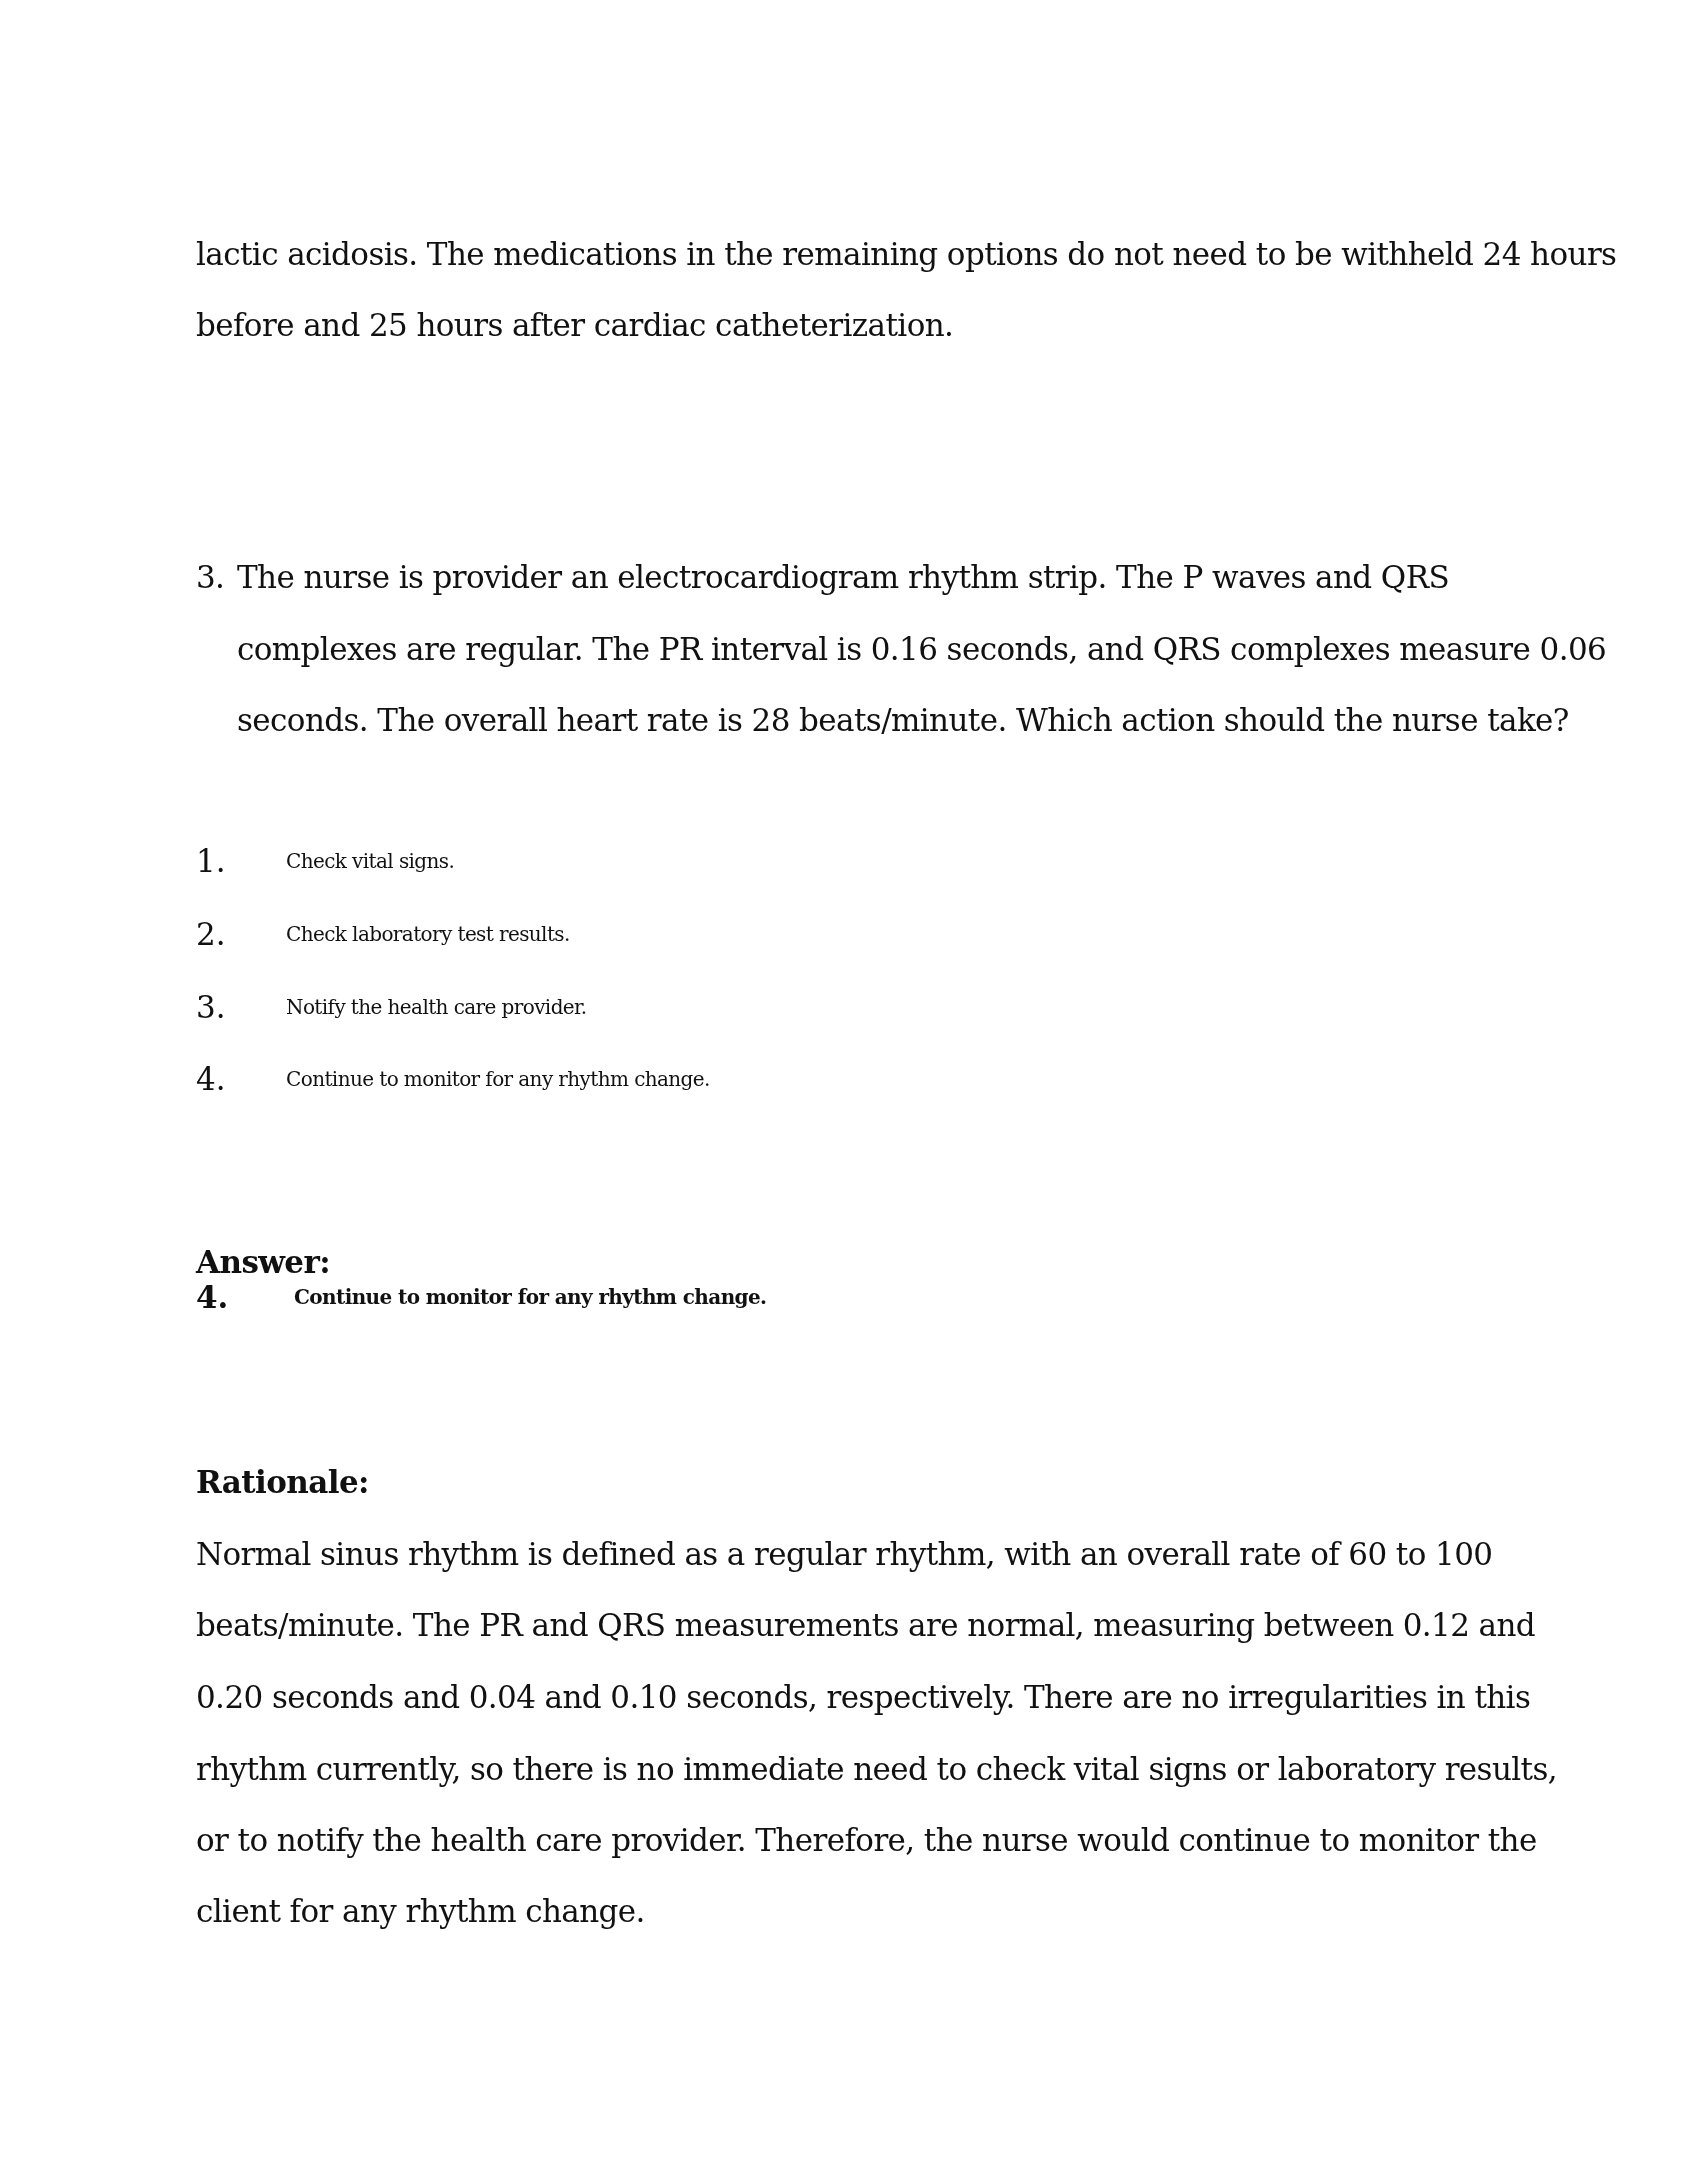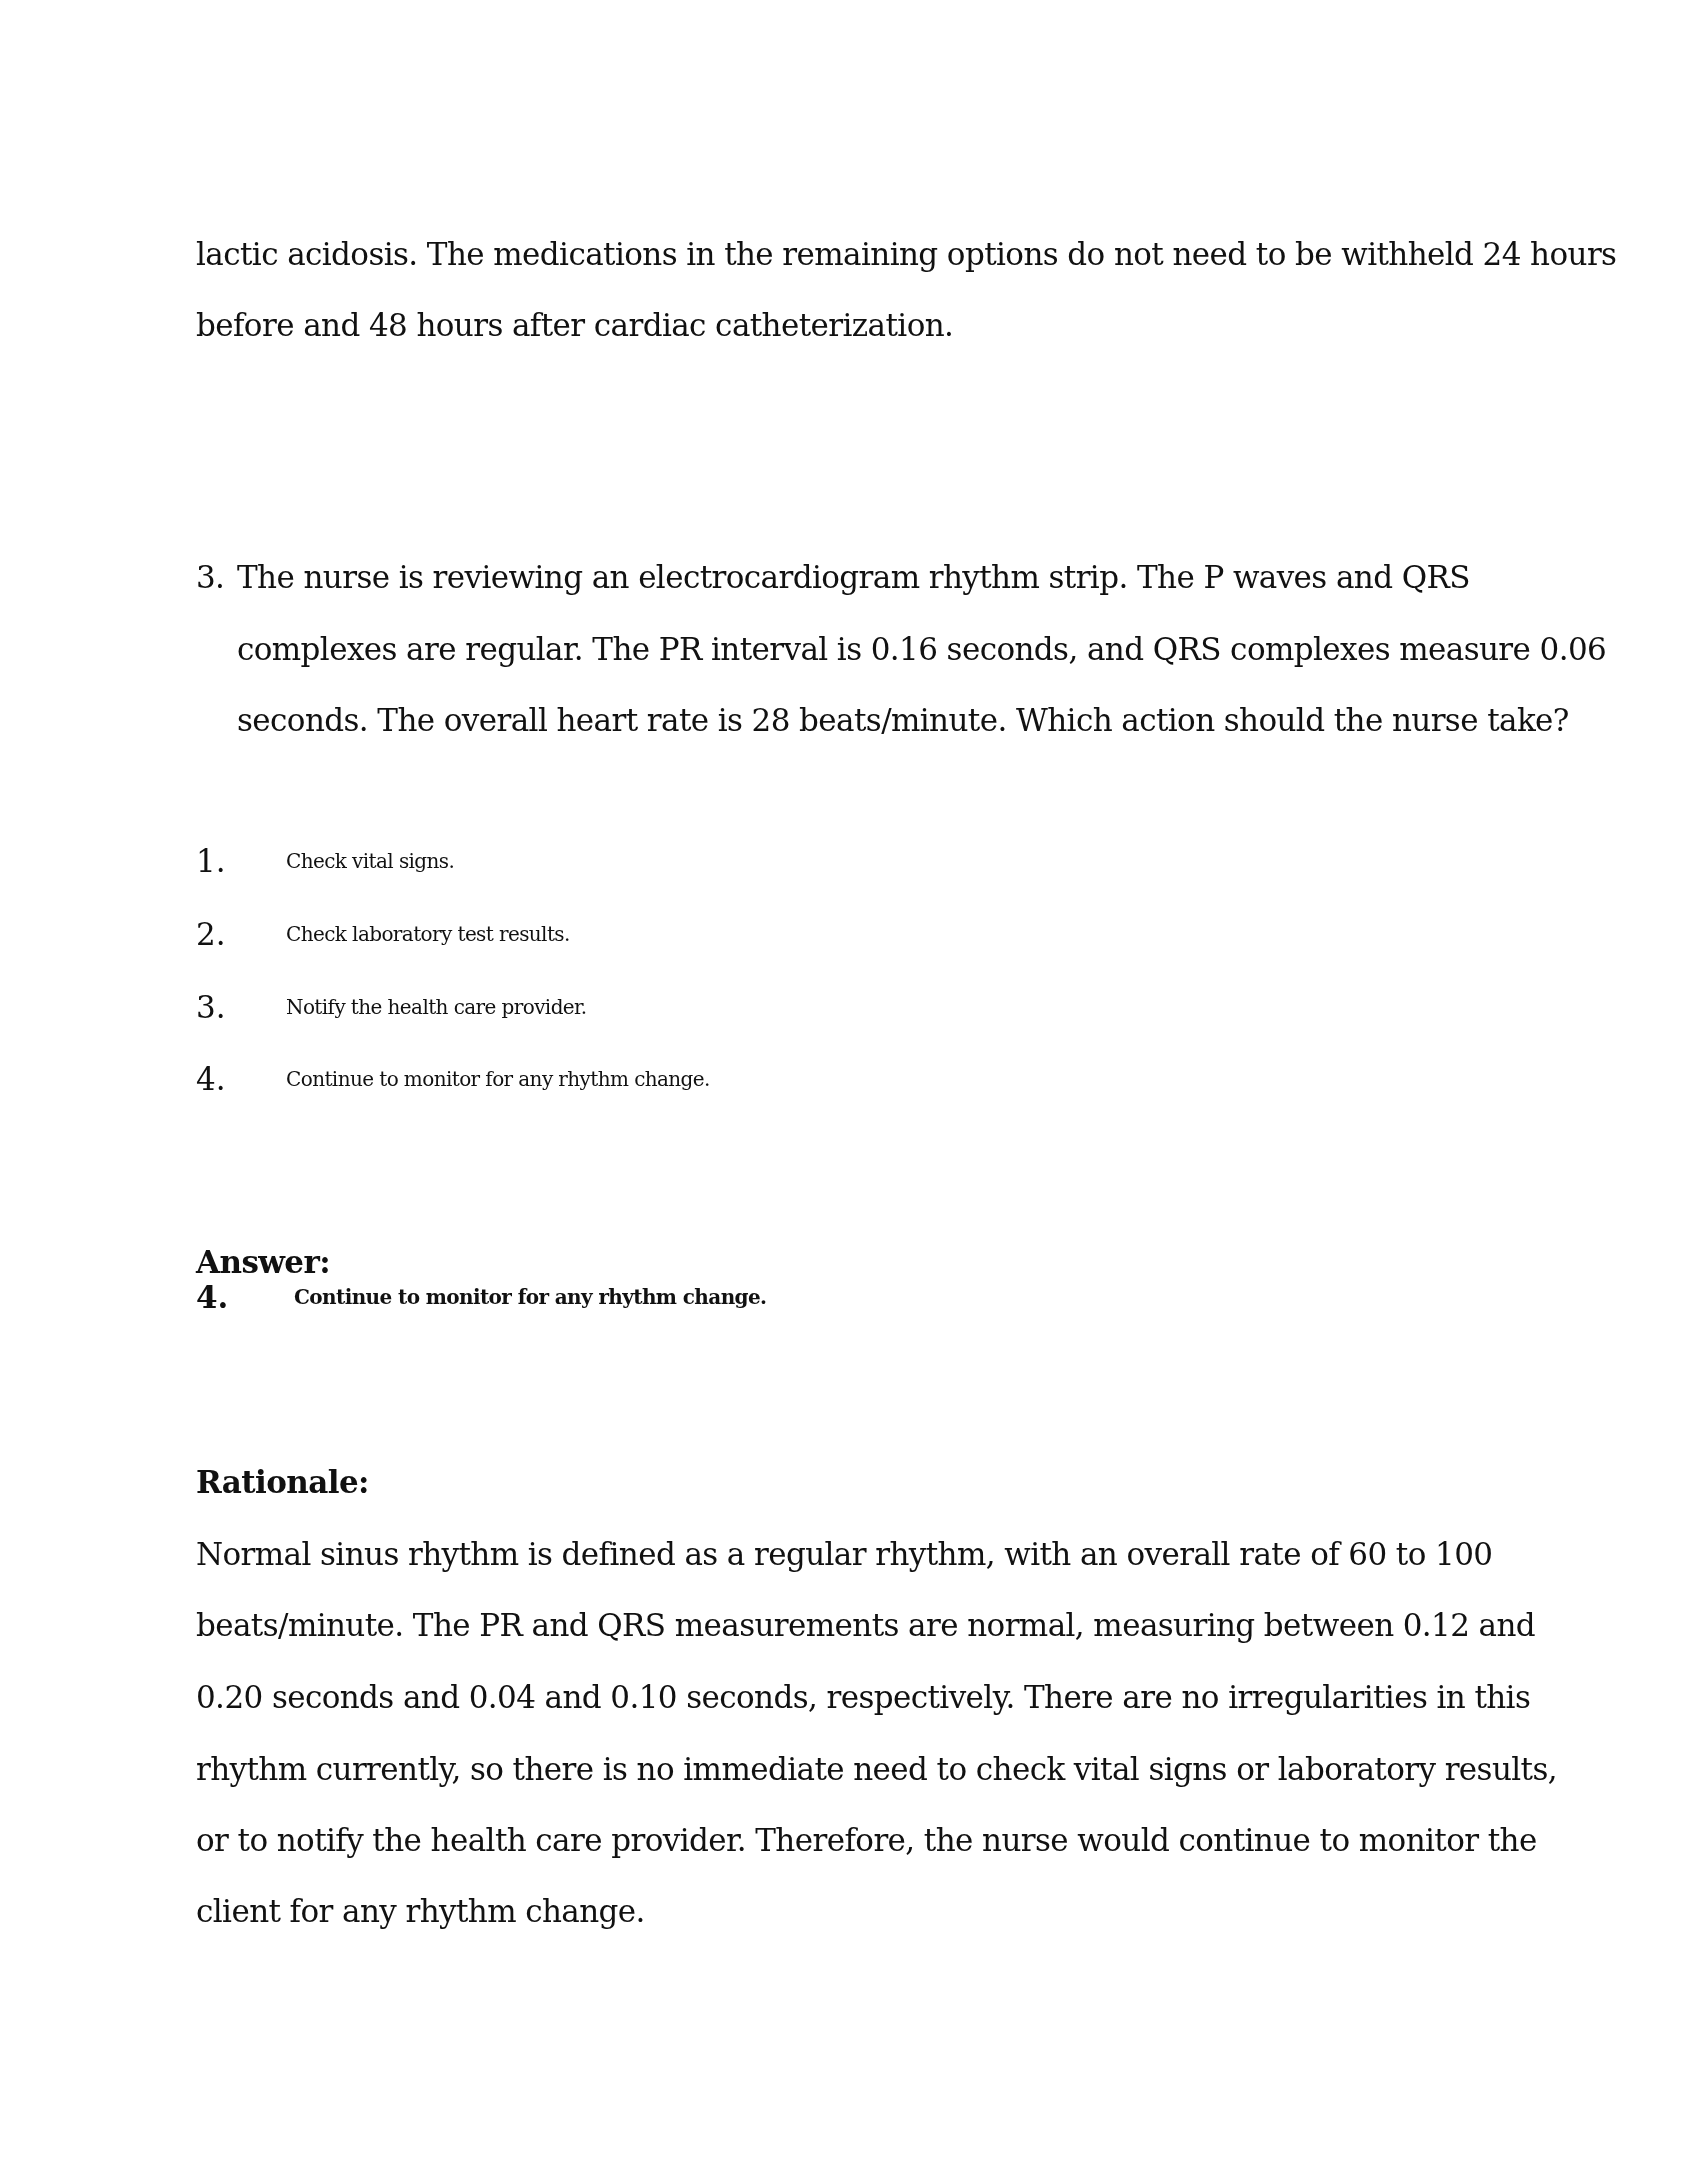--- a/index.html
+++ b/index.html
@@ -10,24 +10,24 @@
   .qi { left:237px; }
   .num { position:absolute; left:196px; font-size:31px; line-height:40px; }
   .opt { position:absolute; left:286px; font-size:20px; line-height:40px; white-space:nowrap; letter-spacing:-0.6px; }
   .bold { font-weight:bold;text-align:right; }
 </style>
 </head>
 <body>
 
 <div>
   <div class="line" style="top:196px">lactic acidosis. The medications in the remaining options do not need to be withheld 24 hours</div>
-  <div class="line" style="top:267px">before and 48 hours after cardiac catheterization.</div>
+  <div class="line" style="top:267px">before and 25 hours after cardiac catheterization.</div>
 
   <div class="line q" style="top:519px">3.</div>
-  <div class="line qi" style="top:519px">The nurse is reviewing an electrocardiogram rhythm strip. The P waves and QRS</div>
+  <div class="line qi" style="top:519px">The nurse is provider an electrocardiogram rhythm strip. The P waves and QRS</div>
   <div class="line qi" style="top:591px">complexes are regular. The PR interval is 0.16 seconds, and QRS complexes measure 0.06</div>
   <div class="line qi" style="top:662px">seconds. The overall heart rate is 28 beats/minute. Which action should the nurse take?</div>
 
   <div class="num" style="top:841px">1.</div>
   <div class="opt" style="top:841px">Check vital signs.</div>
   <div class="num" style="top:914px">2.</div>
   <div class="opt" style="top:914px">Check laboratory test results.</div>
   <div class="num" style="top:987px">3.</div>
   <div class="opt" style="top:987px">Notify the health care provider.</div>
   <div class="num" style="top:1059px">4.</div>

